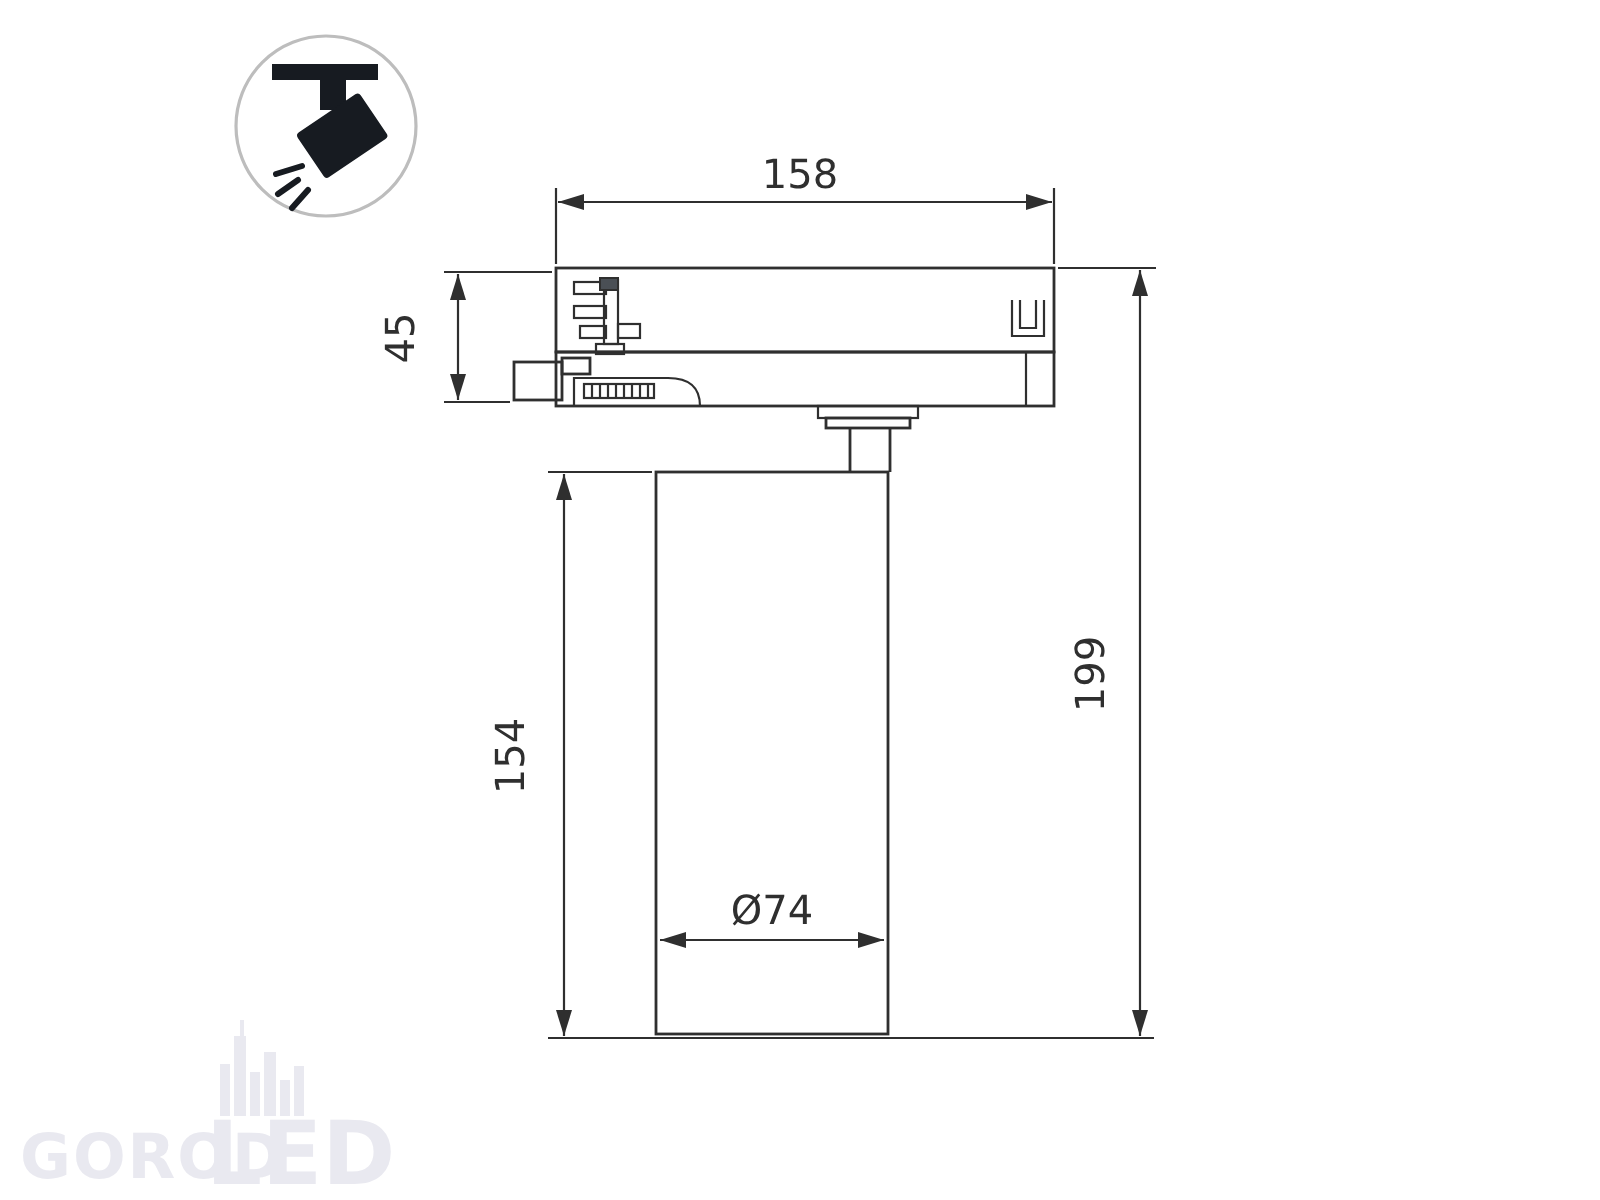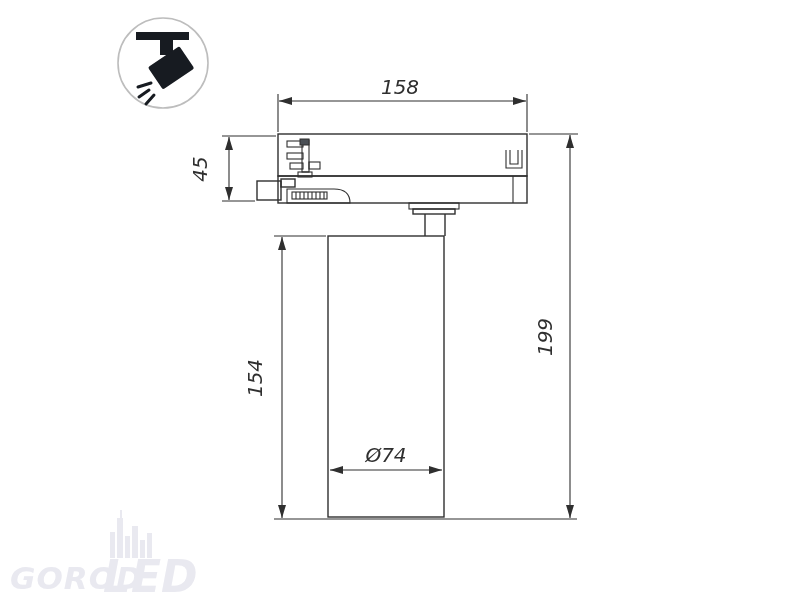--- a/index.html
+++ b/index.html
@@ -1,19 +1,18 @@
 <!DOCTYPE html>
 <html><head>
 <meta charset="utf-8">
 <style>
   html,body{margin:0;padding:0;background:#fff;}
   #stage{
     position:relative;width:800px;height:600px;background:#ffffff;overflow:hidden;
     font-family:"DejaVu Sans","Liberation Sans",sans-serif;
-    font-style:italic;
   }
   svg{position:absolute;top:0;left:0;}
   .outline{fill:none;stroke:#2f2f2f;stroke-width:1.4;}
   .thin{fill:none;stroke:#2f2f2f;stroke-width:1.1;}
   .dimline{fill:none;stroke:#2f2f2f;stroke-width:1.1;}
   .arrow{fill:#2f2f2f;stroke:none;}
   .dimtext{fill:#2f2f2f;font-size:20px;font-family:"DejaVu Sans","Liberation Sans",sans-serif;}
   .darkfill{fill:#4a4f55;stroke:#2f2f2f;stroke-width:1;}
   .glyph{fill:#171b21;stroke:none;}
   .ray{stroke:#171b21;stroke-width:3;stroke-linecap:round;}

